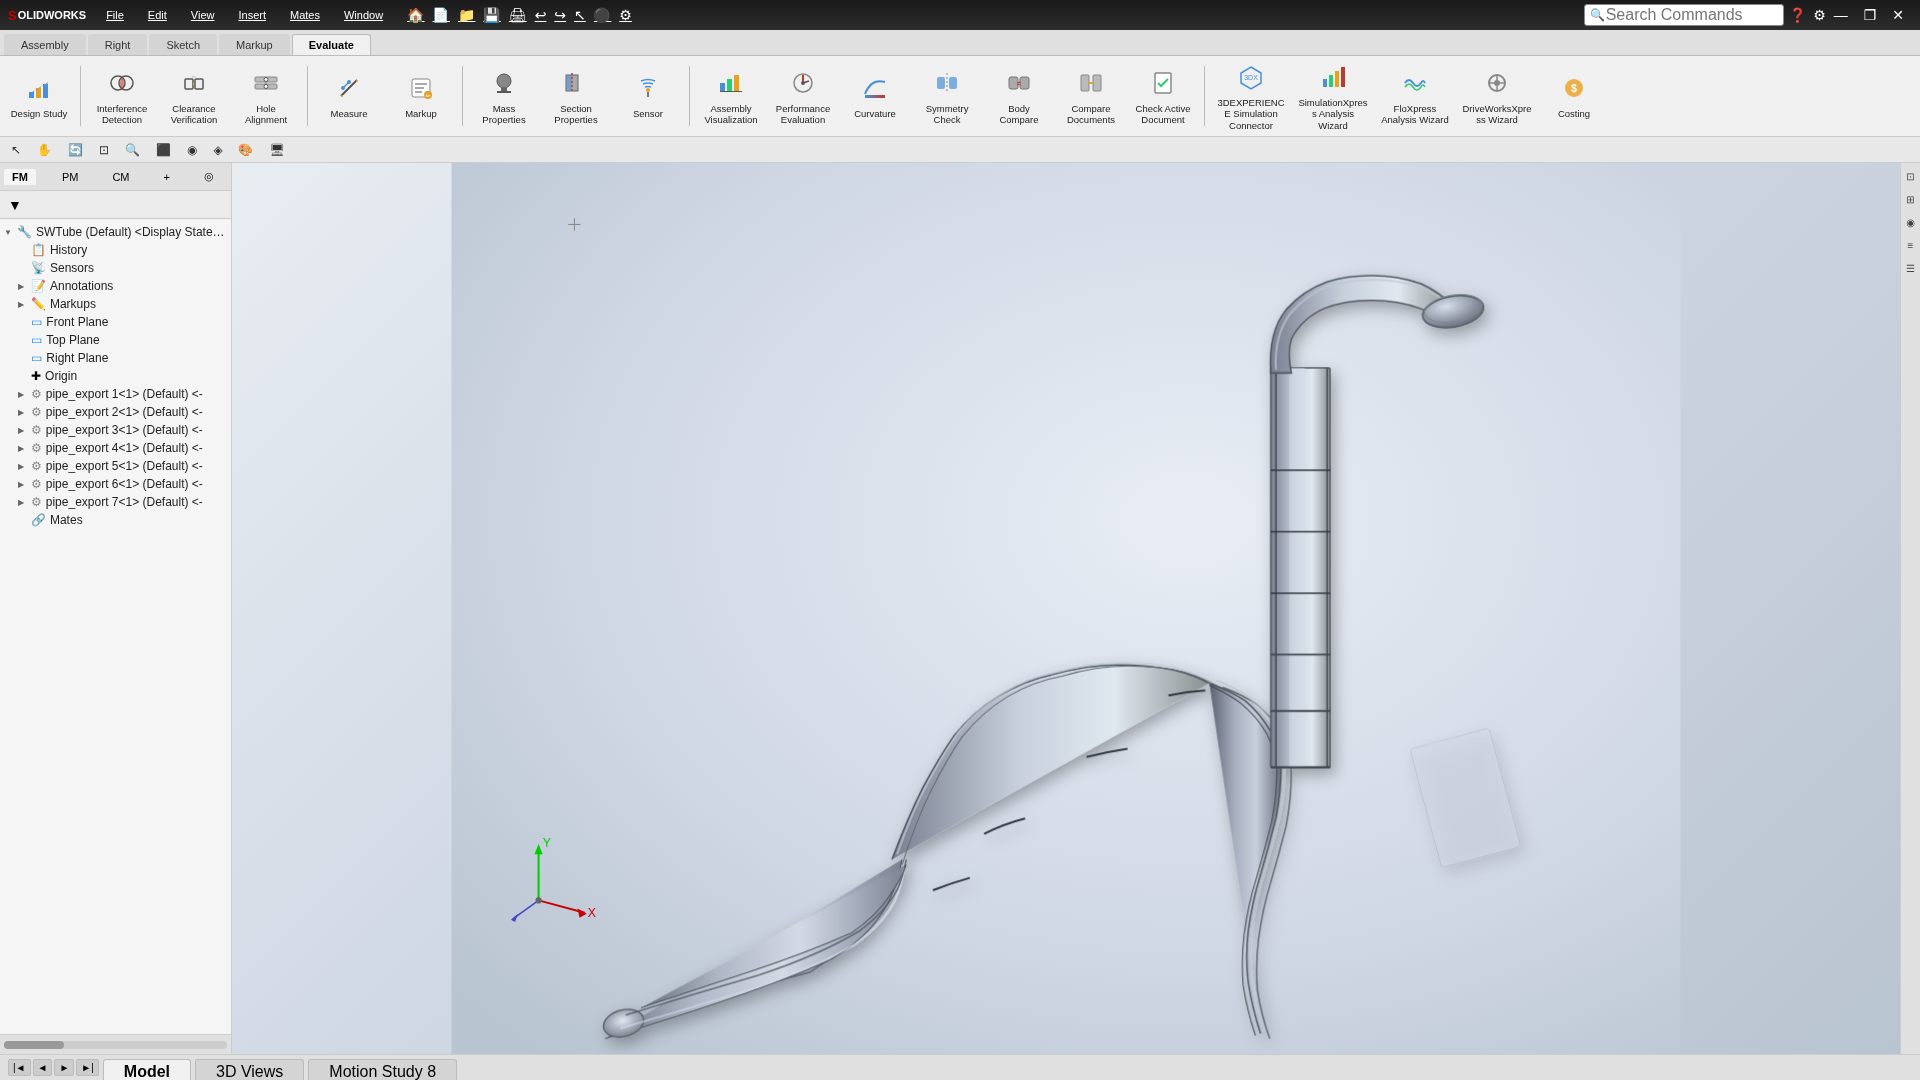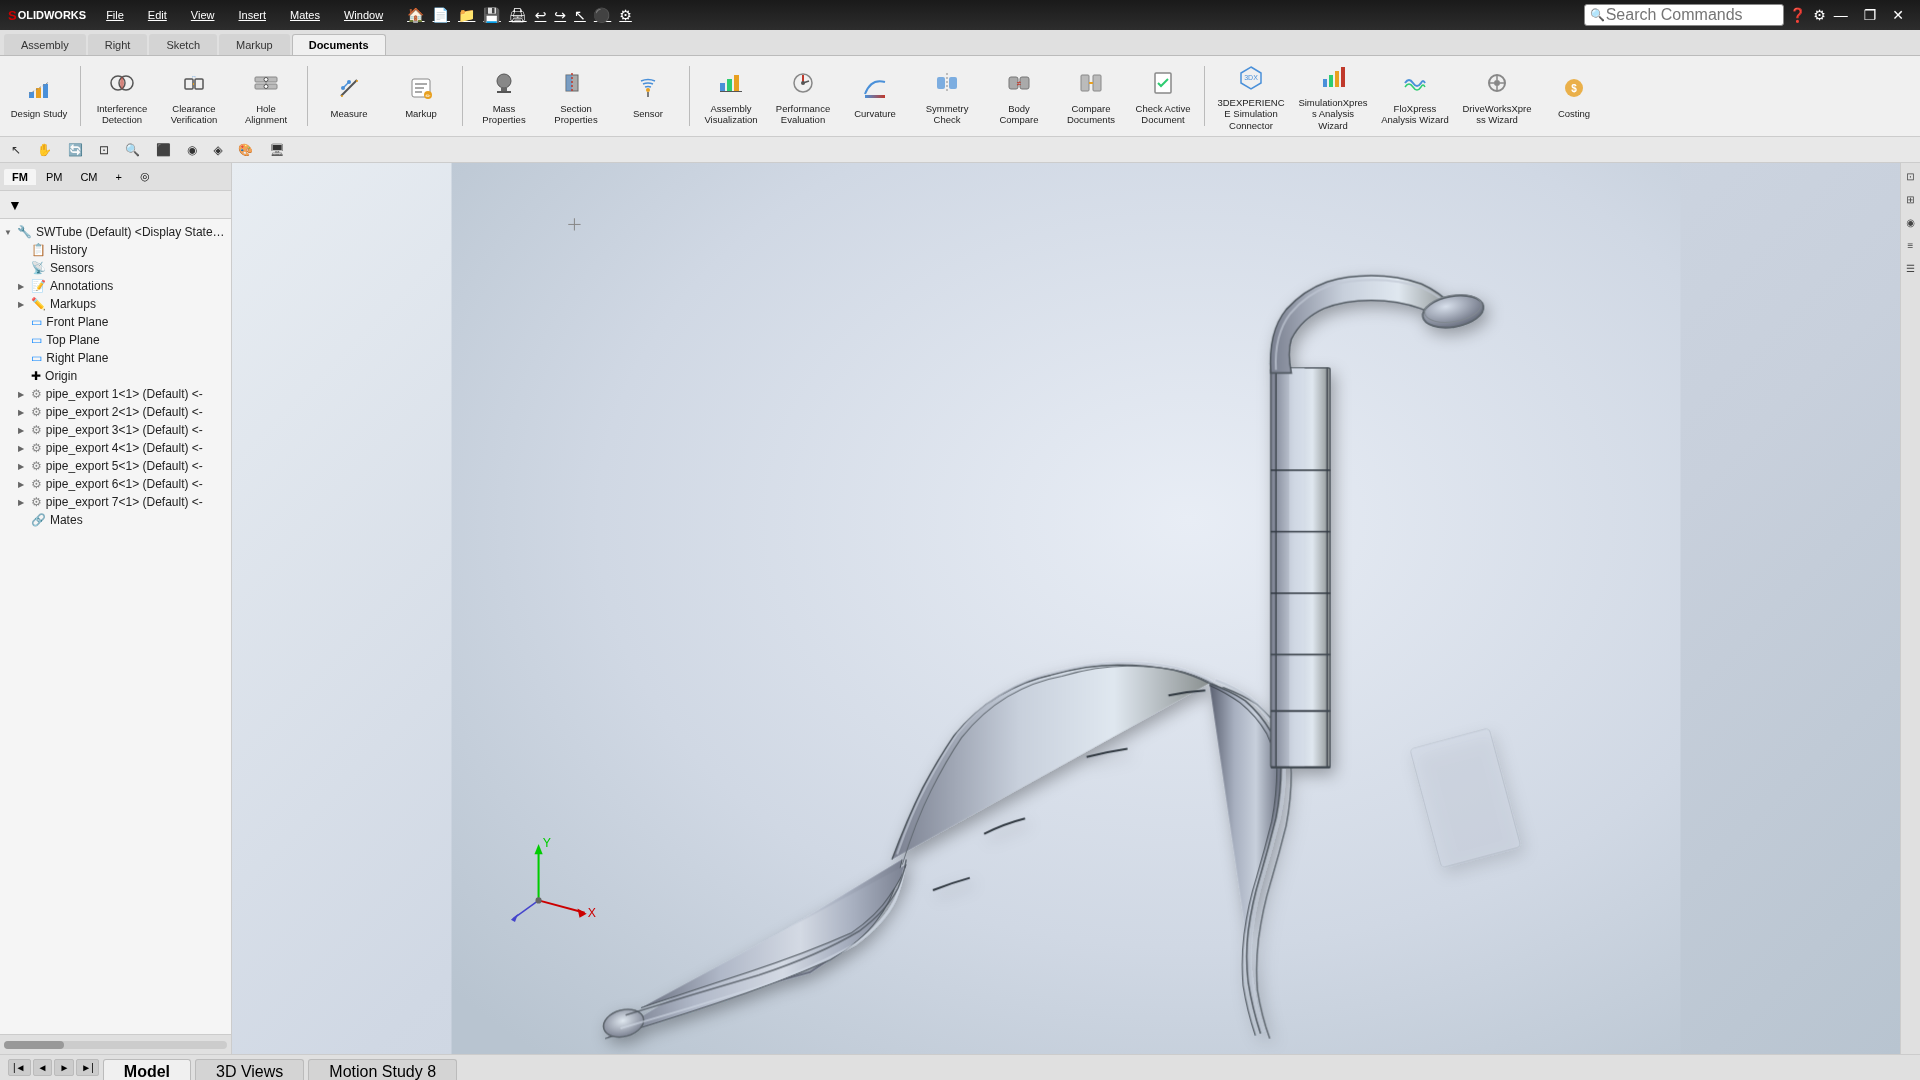--- a/index.html
+++ b/index.html
@@ -104,21 +104,21 @@
       border-right: 1px solid #ccc;
       display: flex;
       flex-direction: column;
     }
     #left-panel-tabs {
       display: flex;
       background: #e0e0e0;
       height: 28px;
       align-items: center;
       padding: 0 4px;
-      gap: 2px;
+      gap: 18px;
       border-bottom: 1px solid #ccc;
     }
     .panel-tab { padding: 2px 8px; cursor: pointer; font-size: 11px; border-radius: 2px 2px 0 0; }
     .panel-tab.active { background: #f5f5f5; font-weight: 600; }
 
     #left-panel-icons {
       display: flex;
       align-items: center;
       padding: 2px 4px;
       gap: 4px;
@@ -253,21 +253,21 @@
   <span class="win-btn close">✕</span>
 </div>
 
 <div id="ribbon">
 
   <div id="tab-row">
     <div class="tab-item">Assembly</div>
     <div class="tab-item">Right</div>
     <div class="tab-item">Sketch</div>
     <div class="tab-item">Markup</div>
-    <div class="tab-item active">Documents</div>
+    <div class="tab-item active">Evaluate</div>
   </div>
 
   <div id="toolbar-row">
 
     <div class="toolbar-btn">
       <div class="btn-icon">
         <svg width="28" height="28" viewBox="0 0 28 28">
             <rect x="4" y="18" width="5" height="6" fill="#4a90d9"></rect>
             <rect x="11" y="14" width="5" height="10" fill="#e8a020"></rect>
             <rect x="18" y="10" width="5" height="14" fill="#4a90d9"></rect>

